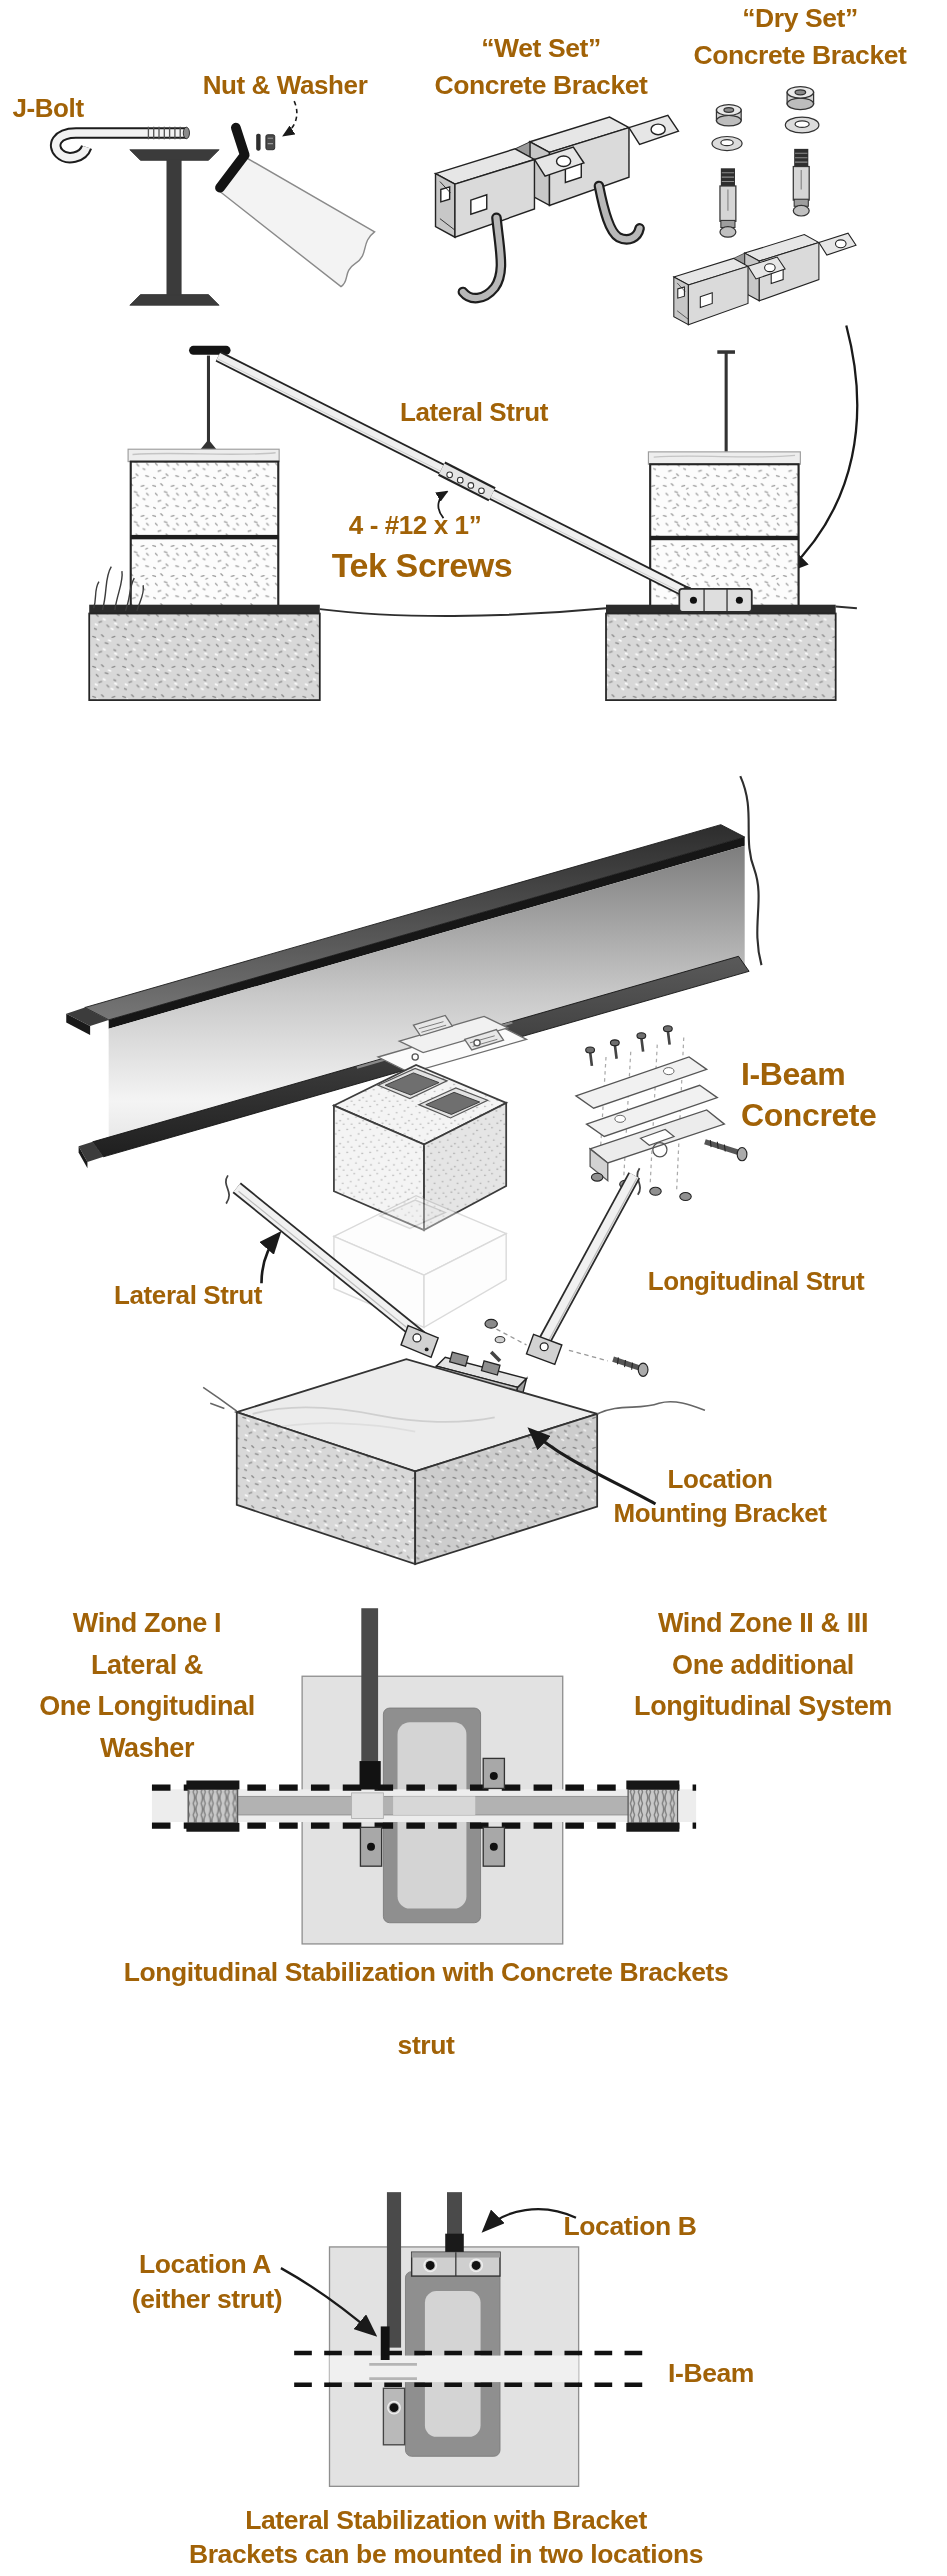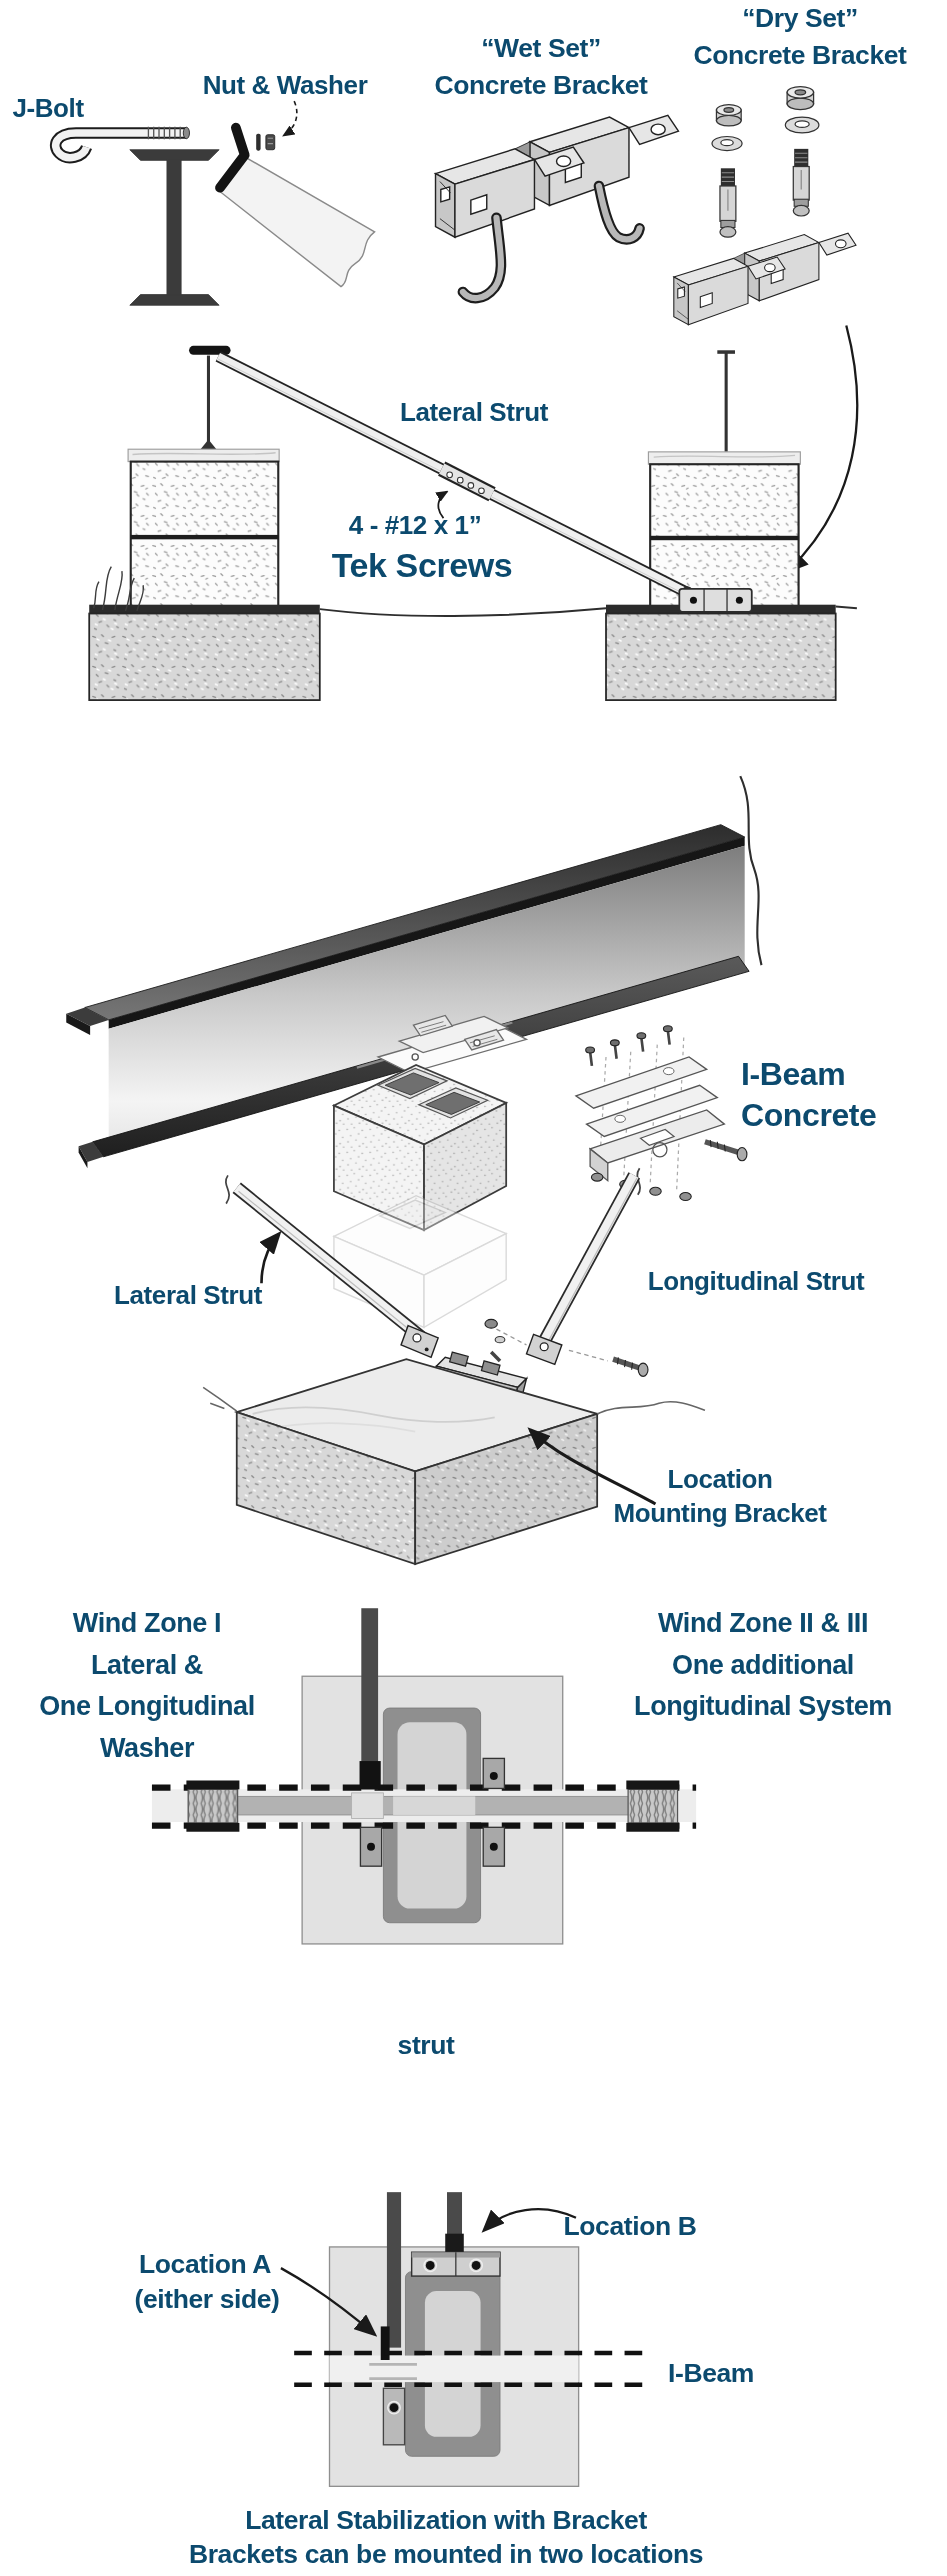--- a/index.html
+++ b/index.html
@@ -2,21 +2,21 @@
 <html style="font-size:14px"><head>
 <meta charset="utf-8">
 <style>
   html,body{margin:0;padding:0;background:#ffffff;}
   .stage{
     position:relative;width:947px;height:2576px;background:#ffffff;
     font-family:"Liberation Sans",sans-serif;overflow:hidden;
   }
   .art{position:absolute;left:0;top:0;}
   .lbl{
-    position:absolute;color:#0c4a6e;font-weight:700;white-space:nowrap;
+    position:absolute;color:#a16207;font-weight:700;white-space:nowrap;
     transform:translateX(-50%);letter-spacing:-0.4px;line-height:1.12;
   }
   .lbl.la{transform:none;text-align:right;}
 </style>
 </head>
 <body>
 
 <div class="stage">
 
 <svg class="art" width="947" height="2576" viewBox="0 0 1072 2915">
@@ -446,23 +446,24 @@
 <div class="lbl" style="left:720px;top:1465px;font-size:26px">Location</div>
 <div class="lbl" style="left:720px;top:1499px;font-size:26px">Mounting Bracket</div>
 
 <div class="lbl" style="left:147px;top:1608px;font-size:27px">Wind Zone I</div>
 <div class="lbl" style="left:147px;top:1650px;font-size:27px">Lateral &amp;</div>
 <div class="lbl" style="left:147px;top:1691px;font-size:27px">One Longitudinal</div>
 <div class="lbl" style="left:147px;top:1733px;font-size:27px">Washer</div>
 <div class="lbl" style="left:763px;top:1608px;font-size:27px">Wind Zone II &amp; III</div>
 <div class="lbl" style="left:763px;top:1650px;font-size:27px">One additional</div>
 <div class="lbl" style="left:763px;top:1691px;font-size:27px">Longitudinal System</div>
+<div class="lbl" style="left:426px;top:1958px;font-size:26.5px">Longitudinal Stabilization with Concrete Brackets</div>
 <div class="lbl" style="left:426px;top:2031px;font-size:26.5px">strut</div>
 
 <div class="lbl" style="left:205px;top:2250px;font-size:26.5px">Location A</div>
-<div class="lbl" style="left:207px;top:2285px;font-size:26.5px">(either side)</div>
+<div class="lbl" style="left:207px;top:2285px;font-size:26.5px">(either strut)</div>
 <div class="lbl" style="left:630px;top:2212px;font-size:26.5px">Location B</div>
 <div class="lbl" style="left:711px;top:2359px;font-size:26.5px">I-Beam</div>
 <div class="lbl" style="left:446px;top:2506px;font-size:26.5px">Lateral Stabilization with Bracket</div>
 <div class="lbl" style="left:446px;top:2540px;font-size:26.5px">Brackets can be mounted in two locations</div>
 
 </div>
 
 
 </body></html>

